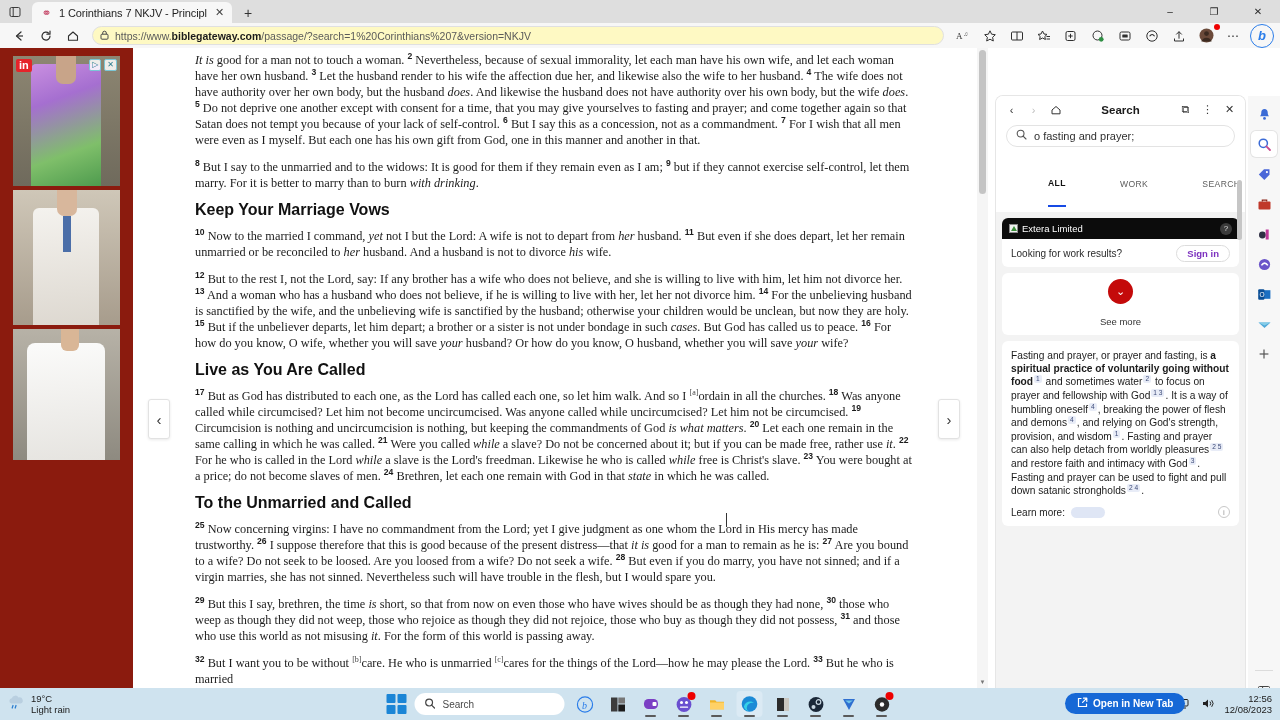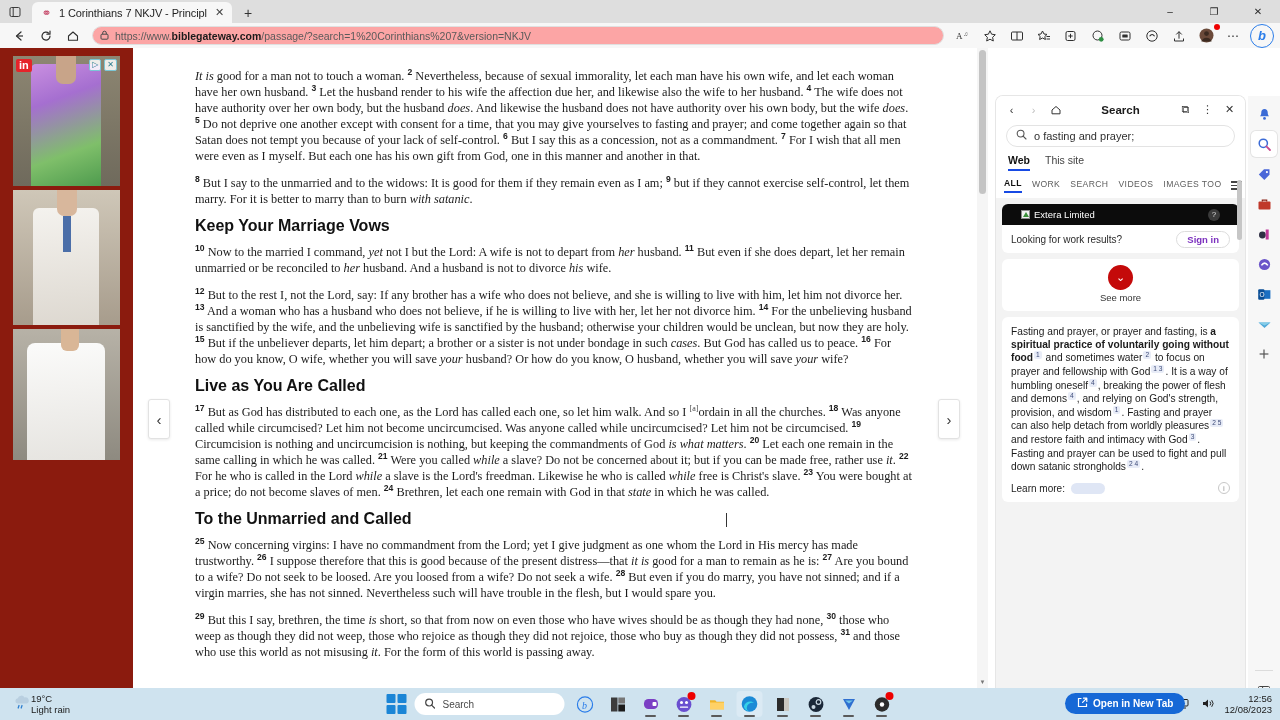--- a/index.html
+++ b/index.html
@@ -46,21 +46,21 @@
   
   .toolbar {
     position:absolute; top:23px; left:0; width:1280px; height:25px;
     background:#f7f7f7; display:flex; align-items:center; padding:0 6px; gap:1px;
   }
   .tb-icon {
     width:26px; height:22px; border-radius:4px; display:flex; align-items:center;
     justify-content:center; color:#2f2f2f; flex:none;
   }
   .omnibox {
-    flex:1; height:19px; background:#fca5a5; border-radius:10px;
+    flex:1; height:19px; background:#fef9c3; border-radius:10px;
     display:flex; align-items:center; padding:0 7px; gap:6px; margin:0 5px;
     border:1px solid #e0e0e0; min-width:0;
   }
   .omnibox .url { font-size:10.5px; color:#5a5a5a; white-space:nowrap; overflow:hidden; }
   .omnibox .url b { color:#1b1b1b; font-weight:600; }
   .tb-right { display:flex; align-items:center; gap:1px; flex:none; }
   .bing-btn {
     width:24px; height:24px; border-radius:50%; border:1.4px solid #2b7de9;
     display:flex; align-items:center; justify-content:center; color:#2b7de9;
     font-size:13px; font-weight:bold; font-style:italic; margin-left:3px;
@@ -95,21 +95,21 @@
     font-size:11px; font-weight:bold; line-height:13px; padding:0 3px; border-radius:2px;
   }
 
   
   .content {
     position:absolute; top:0; left:133px; width:855px; height:640px;
     background:#fff; overflow:hidden;
   }
   .passage {
     position:absolute; left:62px; top:4px; width:718px;
-    font-family:"Liberation Serif", serif; font-size:12.3px; line-height:16px; color:#1b1b1b;margin-top:16px;
+    font-family:"Liberation Serif", serif; font-size:12.3px; line-height:16px; color:#1b1b1b;
   }
   .passage p { margin:0 0 11px 0; text-align:left; }
   .passage h3 {
     font-family:"Liberation Sans", sans-serif; font-size:16px; font-weight:bold;
     color:#111; margin:7px 0 10px 0;
   }
   .vn { font-family:"Liberation Sans", sans-serif; font-size:8.6px; font-weight:bold;
         vertical-align:super; line-height:0; }
   .fnref { font-size:8px; vertical-align:super; color:#444; line-height:0; }
   .it { font-style:italic; }
@@ -160,29 +160,29 @@
   }
   .bp-scope .item { padding-bottom:3px; }
   .bp-scope .item.active { color:#111; font-weight:bold; border-bottom:2px solid #174ae4; }
 
   .bp-body { position:absolute; top:76px; left:0; width:249px; height:564px; overflow:hidden;
     background:#f3f3f3; }
   .bp-tabs {
     display:flex; align-items:center; gap:10px; padding:6px 8px 5px 8px;
     background:#fff; font-size:8.6px; letter-spacing:.4px; color:#5d5d5d;
   }
-  .bp-tabs .t { padding-bottom:3px; white-space:nowrap; }
+  .bp-tabs .t { padding-bottom:17px; white-space:nowrap;margin-left:44px; }
   .bp-tabs .t.active { color:#111; font-weight:bold; border-bottom:2px solid #174ae4; }
   .hamburger { margin-left:auto; display:flex; flex-direction:column; gap:2px; }
   .hamburger i { display:block; width:11px; height:1.4px; background:#444; }
 
   .card { background:#fff; border-radius:6px; margin:6px 6px 0 6px; overflow:hidden; }
   .acct-top {
     background:#0c0c0c; color:#fff; height:21px; display:flex; align-items:center;
-    padding:0 19px; font-size:9.5px; gap:4px;
+    padding:0 7px; font-size:9.5px; gap:4px;
   }
   .brokenimg {
     width:9px; height:9px; border:1px solid #8a8a8a; background:#f0f0f0; position:relative;
     flex:none;
   }
   .brokenimg::after {
     content:''; position:absolute; left:1px; top:1px; width:0; height:0;
     border-left:3px solid transparent; border-right:3px solid transparent;
     border-bottom:5px solid #3a8f3a;
   }
@@ -228,21 +228,21 @@
   }
   .wiki-body { padding:14px 10px 6px 10px; }
   .wiki-desc { font-size:10px; line-height:14px; color:#1c1c1c; }
   .wiki-plus { color:#3b3bd6; font-weight:bold; }
   .wiki-link { font-size:10px; color:#1a4ad1; margin-top:6px; }
   .seemore { text-align:center; padding:6px 0 8px 0; }
   .seemore .circ {
     width:25px; height:25px; border-radius:50%; background:#c40a0a; color:#fff;
     display:inline-flex; align-items:center; justify-content:center; font-size:11px;
   }
-  .seemore .lbl { font-size:9.5px; color:#333; margin-top:2px; }
+  .seemore .lbl { font-size:9.5px; color:#333; margin-top:12px; }
 
   
   .ans { background:#fff; border-radius:6px; margin:6px 6px 0 6px; padding:8px 9px 8px 9px; }
   .ans p { font-size:10.2px; line-height:13.2px; color:#1b1b1b; }
   .ans b { font-weight:bold; }
   .cit {
     display:inline-block; background:#e8ecf7; color:#3c4a78; font-size:6.6px;
     border-radius:2px; padding:0 2px; vertical-align:super; line-height:8px; margin:0 1px;
   }
   .learn { display:flex; align-items:center; gap:6px; margin-top:9px; font-size:10px; color:#222; }
@@ -275,21 +275,21 @@
   .rail-ic.active { background:#fff; box-shadow:0 0 0 1px #e4e4e4; }
   .rail-bottom { position:absolute; bottom:4px; left:0; width:32px;
       display:flex; flex-direction:column; align-items:center; gap:3px; }
   .rail-sep { width:18px; height:1px; background:#dcdcdc; margin-bottom:3px; }
 
   
   .taskbar {
     position:absolute; top:688px; left:0; width:1280px; height:32px;
     background:#cfe3ef; display:flex; align-items:center;
   }
-  .tb-weather { display:flex; align-items:center; padding-left:13px; }
+  .tb-weather { display:flex; align-items:center; gap:6px; padding-left:7px; }
   .tb-weather .txt { font-size:9.5px; line-height:11px; color:#1b1b1b; }
   .tb-center {
     position:absolute; left:50%; transform:translateX(-50%); display:flex;
     align-items:center; gap:7px;
   }
   .start {
     width:22px; height:22px; display:grid; grid-template-columns:9px 9px;
     grid-template-rows:9px 9px; gap:2px; align-content:center; justify-content:center;
   }
   .start i { display:block; background:#1b85d6; border-radius:1px; }
@@ -461,29 +461,30 @@
           <div class="ad-img" style="height:131px;background:linear-gradient(180deg,#b7b2a7 0%,#8e8a80 100%);">
             <div style="position:absolute;left:14px;top:14px;width:78px;height:117px;background:linear-gradient(175deg,#fbfbfa 0%,#e6e4e0 100%);border-radius:8px 8px 0 0;"></div>
             <div style="position:absolute;left:48px;top:0;width:18px;height:22px;background:#d9b696;border-radius:0 0 6px 6px;"></div>
           </div>
         </div>
       </div>
 
       <div class="content">
         <div class="passage">
           <p><span class="it">It is</span> good for a man not to touch a woman. <span class="vn">2</span> Nevertheless, because of sexual immorality, let each man have his own wife, and let each woman have her own husband. <span class="vn">3</span> Let the husband render to his wife the affection due her, and likewise also the wife to her husband. <span class="vn">4</span> The wife does not have authority over her own body, but the husband <span class="it">does</span>. And likewise the husband does not have authority over his own body, but the wife <span class="it">does</span>. <span class="vn">5</span> Do not deprive one another except with consent for a time, that you may give yourselves to fasting and prayer; and come together again so that Satan does not tempt you because of your lack of self-control. <span class="vn">6</span> But I say this as a concession, not as a commandment. <span class="vn">7</span> For I wish that all men were even as I myself. But each one has his own gift from God, one in this manner and another in that.</p>
-          <p><span class="vn">8</span> But I say to the unmarried and to the widows: It is good for them if they remain even as I am; <span class="vn">9</span> but if they cannot exercise self-control, let them marry. For it is better to marry than to burn <span class="it">with satanic</span>.</p>
+          <p><span class="vn">8</span> But I say to the unmarried and to the widows: It is good for them if they remain even as I am; <span class="vn">9</span> but if they cannot exercise self-control, let them marry. For it is better to marry than to burn <span class="it">with drinking</span>.</p>
           <h3>Keep Your Marriage Vows</h3>
           <p><span class="vn">10</span> Now to the married I command, <span class="it">yet</span> not I but the Lord: A wife is not to depart from <span class="it">her</span> husband. <span class="vn">11</span> But even if she does depart, let her remain unmarried or be reconciled to <span class="it">her</span> husband. And a husband is not to divorce <span class="it">his</span> wife.</p>
           <p><span class="vn">12</span> But to the rest I, not the Lord, say: If any brother has a wife who does not believe, and she is willing to live with him, let him not divorce her. <span class="vn">13</span> And a woman who has a husband who does not believe, if he is willing to live with her, let her not divorce him. <span class="vn">14</span> For the unbelieving husband is sanctified by the wife, and the unbelieving wife is sanctified by the husband; otherwise your children would be unclean, but now they are holy. <span class="vn">15</span> But if the unbeliever departs, let him depart; a brother or a sister is not under bondage in such <span class="it">cases</span>. But God has called us to peace. <span class="vn">16</span> For how do you know, O wife, whether you will save <span class="it">your</span> husband? Or how do you know, O husband, whether you will save <span class="it">your</span> wife?</p>
           <h3>Live as You Are Called</h3>
           <p><span class="vn">17</span> But as God has distributed to each one, as the Lord has called each one, so let him walk. And so I <span class="fnref">[a]</span>ordain in all the churches. <span class="vn">18</span> Was anyone called while circumcised? Let him not become uncircumcised. Was anyone called while uncircumcised? Let him not be circumcised. <span class="vn">19</span> Circumcision is nothing and uncircumcision is nothing, but keeping the commandments of God <span class="it">is what matters</span>. <span class="vn">20</span> Let each one remain in the same calling in which he was called. <span class="vn">21</span> Were you called <span class="it">while</span> a slave? Do not be concerned about it; but if you can be made free, rather use <span class="it">it</span>. <span class="vn">22</span> For he who is called in the Lord <span class="it">while</span> a slave is the Lord's freedman. Likewise he who is called <span class="it">while</span> free is Christ's slave. <span class="vn">23</span> You were bought at a price; do not become slaves of men. <span class="vn">24</span> Brethren, let each one remain with God in that <span class="it">state</span> in which he was called.</p>
           <h3>To the Unmarried and Called</h3>
           <p><span class="vn">25</span> Now concerning virgins: I have no commandment from the Lord; yet I give judgment as one whom the Lord in His mercy has made trustworthy. <span class="vn">26</span> I suppose therefore that this is good because of the present distress—that <span class="it">it is</span> good for a man to remain as he is: <span class="vn">27</span> Are you bound to a wife? Do not seek to be loosed. Are you loosed from a wife? Do not seek a wife. <span class="vn">28</span> But even if you do marry, you have not sinned; and if a virgin marries, she has not sinned. Nevertheless such will have trouble in the flesh, but I would spare you.</p>
           <p><span class="vn">29</span> But this I say, brethren, the time <span class="it">is</span> short, so that from now on even those who have wives should be as though they had none, <span class="vn">30</span> those who weep as though they did not weep, those who rejoice as though they did not rejoice, those who buy as though they did not possess, <span class="vn">31</span> and those who use this world as not misusing <span class="it">it</span>. For the form of this world is passing away.</p>
+          <p><span class="vn">32</span> But I want you to be without <span class="fnref">[b]</span>care. He who is unmarried <span class="fnref">[c]</span>cares for the things of the Lord—how he may please the Lord. <span class="vn">33</span> But he who is married</p>
         </div>
         <div class="nav-arrow left">‹</div>
         <div class="nav-arrow right">›</div>
         <div class="caret"></div>
       </div>
 
       <div class="pg-scroll">
         <div class="arr" style="top:0;">▲</div>
         <div class="thumb"></div>
         <div class="arr" style="bottom:0;">▼</div>
@@ -508,24 +509,20 @@
       <div class="bp-search">
         <span>
           <svg width="11" height="11" viewBox="0 0 11 11">
               <circle cx="4.6" cy="4.6" r="3.4" fill="none" stroke="#555" stroke-width="1.1"></circle>
               <line x1="7.1" y1="7.1" x2="10" y2="10" stroke="#555" stroke-width="1.1" stroke-linecap="round"></line>
             </svg>
         </span>
         <span class="q">o fasting and prayer;</span>
       </div>
 
-      <div class="bp-scope">
-        <div class="item active">Web</div>
-        <div class="item">This site</div>
-      </div>
 
       <div class="bp-body">
         <div class="bp-tabs">
           <div class="t active">ALL</div>
           <div class="t">WORK</div>
           <div class="t">SEARCH</div>
           <div class="t">VIDEOS</div>
           <div class="t">IMAGES TOO</div>
           <div class="hamburger">
               <i></i>

